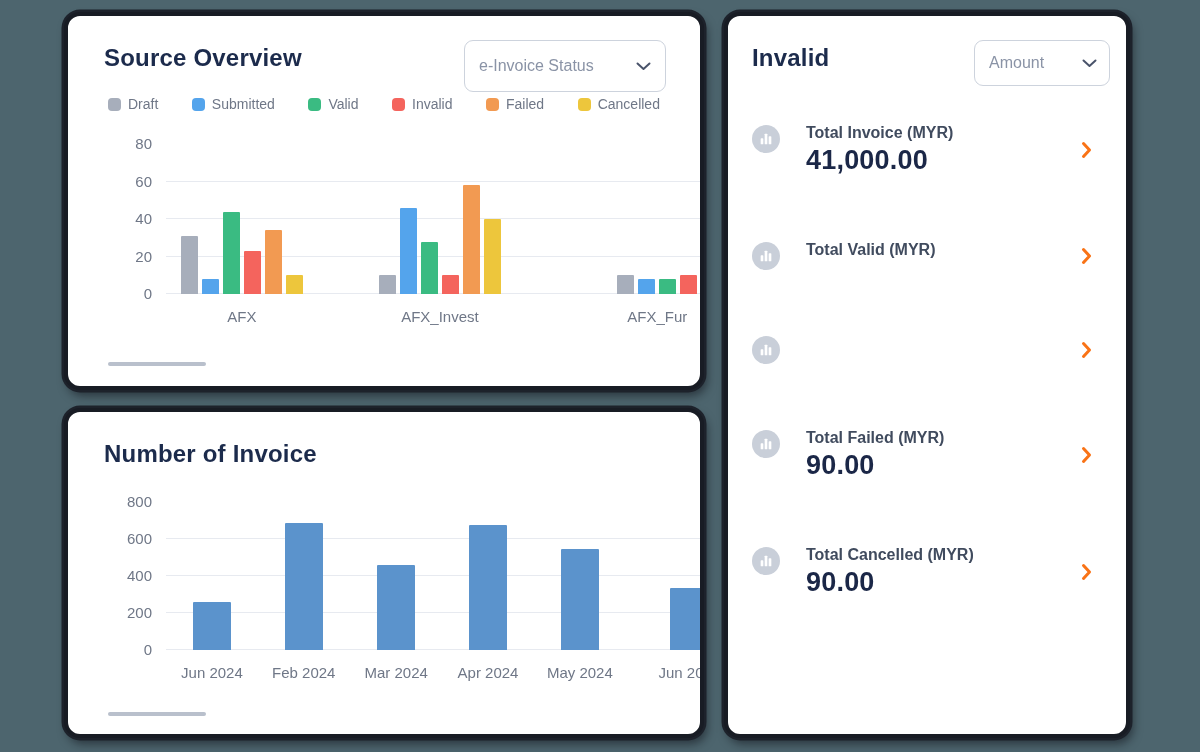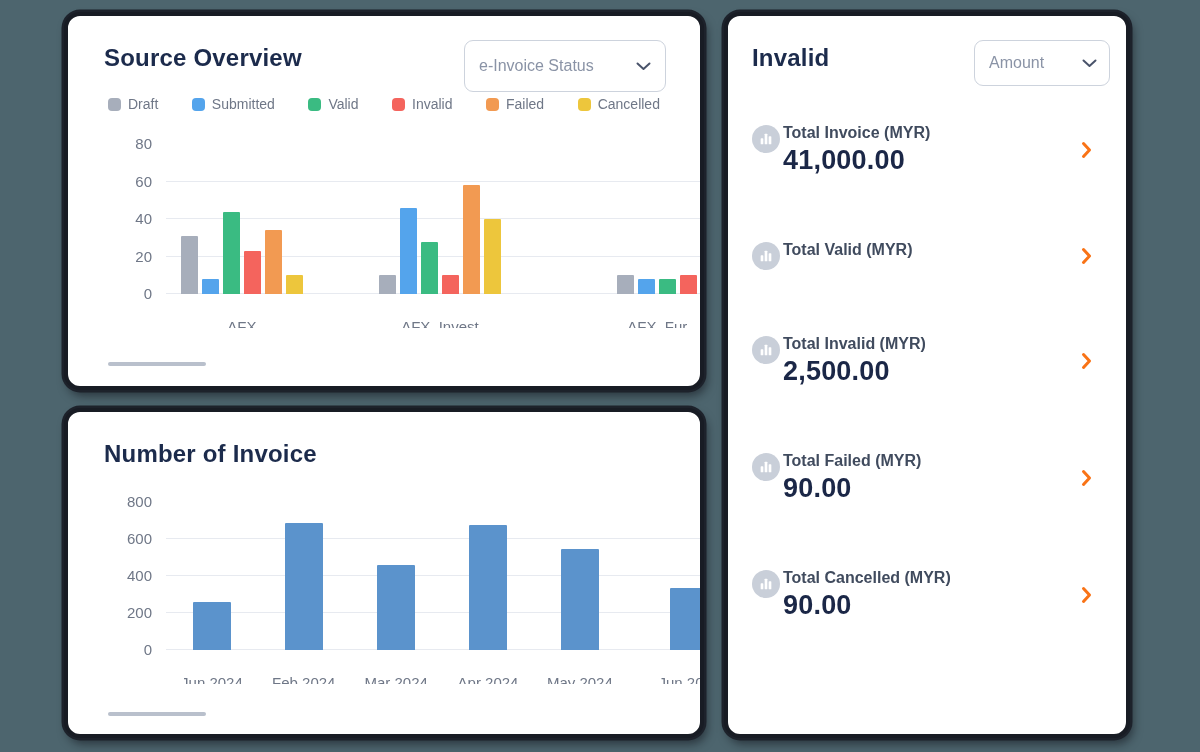--- a/index.html
+++ b/index.html
@@ -56,42 +56,42 @@
   .ycol { position:relative; width:48px; margin-right:14px; flex:none; }
   #card-source .ycol, #card-source .plot { height:150px; }
   #card-number .ycol, #card-number .plot { height:148px; }
   .plot { flex:1; position:relative; overflow:hidden; }
   .gridline { position:absolute; left:0; right:0; height:1px; background:#e7eaf0; }
   .ytick { position:absolute; right:0; font-size:15px; color:#6f7787; line-height:18px; }
   .bargroup { position:absolute; bottom:0; height:100%; transform:translateX(-50%);
               display:flex; align-items:flex-end; gap:4px; }
   .bar { border-radius:1px 1px 0 0; }
   .xlabels { position:relative; height:34px; margin-left:98px; overflow:hidden; }
-  .xtick { position:absolute; top:24px; transform:translateX(-50%);
+  .xtick { position:absolute; top:14px; transform:translateX(-50%);
            font-size:15px; color:#6f7787; white-space:nowrap; }
   .scroll-thumb {
     position:absolute; left:40px; width:98px; height:4px;
     background:#b9c0cc; border-radius:2px; cursor:pointer;
   }
   #card-source .scroll-thumb { bottom:20px; }
   #card-number .scroll-thumb { bottom:18px; }
 
   
   .overall-items {
     position:absolute; left:24px; right:34px; top:108px;
     display:flex; flex-direction:column; gap:65px;
   }
   .overall-item { display:flex; align-items:flex-start; cursor:pointer; }
   .item-icon {
     width:28px; height:28px; border-radius:50%;
     background:#c9cfd9; flex:none;
     display:flex; align-items:center; justify-content:center;
     margin-top:1px;
   }
-  .item-text { margin-left:3px; }
+  .item-text { margin-left:26px; }
   .item-label { font-size:16px; font-weight:600; color:#404b5e; }
   .item-value { font-size:27px; font-weight:700; color:#1b2747; margin-top:3px; letter-spacing:.2px; }
   .item-chevron { margin-left:auto; align-self:center; display:flex; }
 </style>
 </head>
 <body style="background: rgb(77, 101, 110);">
 
 <section class="card" id="card-source">
   <h2 class="card-title">Source Overview</h2>
 
@@ -283,24 +283,20 @@
     <div class="overall-item">
       <span class="item-icon">
         <svg width="16" height="16" viewBox="0 0 24 24">
             <g fill="#ffffff">
               <rect x="4" y="11" width="4" height="9" rx="1"></rect>
               <rect x="10" y="4" width="4" height="16" rx="1"></rect>
               <rect x="16" y="8" width="4" height="12" rx="1"></rect>
             </g>
           </svg>
       </span>
-      <span class="item-text">
-        <div class="item-label">Total Invalid (MYR)</div>
-        <div class="item-value">2,500.00</div>
-      </span>
       <span class="item-chevron">
         <svg width="11" height="18" viewBox="0 0 11 18">
             <polyline points="2.5,2.5 8.5,9 2.5,15.5" fill="none" stroke="#f97316" stroke-width="3" stroke-linecap="round" stroke-linejoin="round"></polyline>
           </svg>
       </span>
     </div>
 
     <div class="overall-item">
       <span class="item-icon">
         <svg width="16" height="16" viewBox="0 0 24 24">

